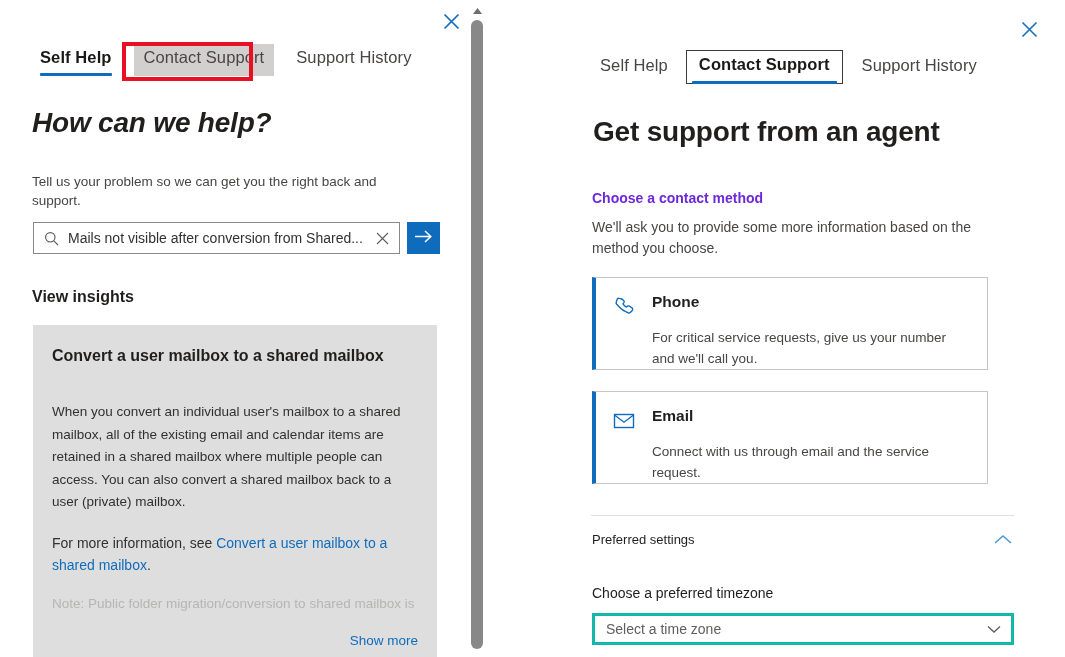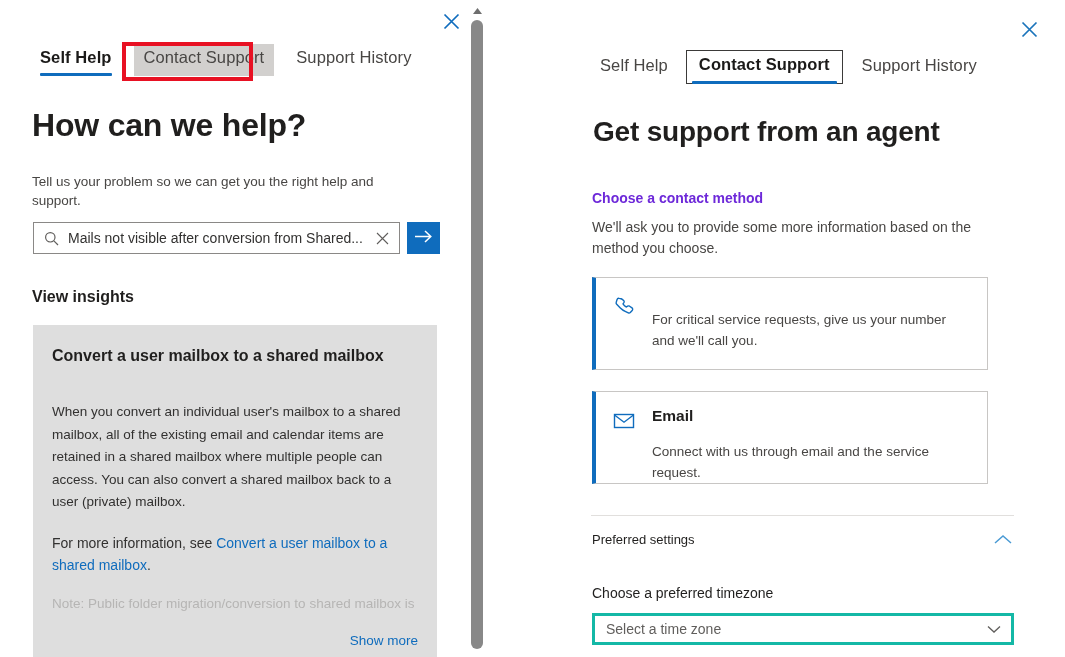--- a/index.html
+++ b/index.html
@@ -35,22 +35,23 @@
   .tab.hovered { background: #d2d0ce; }
 
   .tab.focusbox { border: 1px solid #3b3a39; padding-left: 12px; padding-right: 12px; }
   .tab.focusbox.active::after { left: 5px; right: 5px; bottom: -1px; }
 
   .red-annotation {
     position: absolute; border: 4px solid #e81123; pointer-events: none;
   }
 
   .h1 {
-    position: absolute; font-size: 32px; font-weight: bold; color: #201f1e;
+    position: absolute; font-size: 28px; font-weight: bold; color: #201f1e;
     letter-spacing: -.2px;
+    font-style: italic;
   }
   .subtext {
     position: absolute; font-size: 13.5px; color: #484644; line-height: 19px;
   }
 
   
   .search-row { position: absolute; display: flex; align-items: stretch; }
   .search-box {
     width: 367px; height: 32px; border: 1px solid #8a8886; background: #fff;
     display: flex; align-items: center; padding: 0 8px 0 10px; gap: 9px;
@@ -159,21 +160,21 @@
       </div>
       <div class="tab" style="margin-left:12px;">
         <span>Support History</span>
       </div>
     </div>
 
     <div class="red-annotation" style="left:122px; top:42px; width:131px; height:39px;"></div>
 
     <div class="h1" style="left:32px; top:107px;">How can we help?</div>
 
-    <div class="subtext" style="left:32px; top:172px; width:370px;">Tell us your problem so we can get you the right help and support.</div>
+    <div class="subtext" style="left:32px; top:172px; width:370px;">Tell us your problem so we can get you the right back and support.</div>
 
     <div class="search-row" style="left:33px; top:222px;">
       <div class="search-box">
         <span class="magnifier">
           <svg width="15" height="15" viewBox="0 0 15 15" aria-hidden="true">
             <circle cx="6.3" cy="6.3" r="4.7" stroke="#605e5c" stroke-width="1.2" fill="none"></circle>
             <path d="M9.9 9.9 L14 14" stroke="#605e5c" stroke-width="1.2" fill="none"></path>
           </svg>
         </span>
         <span class="search-val">Mails not visible after conversion from Shared...</span>
@@ -244,20 +245,21 @@
 
     <div class="r-sub" style="left:92px; top:217px; width:390px;">We'll ask you to provide some more information based on the method you choose.</div>
 
     <div class="method-card" style="left:92px; top:277px; height:93px;">
       <span class="method-icon">
         <svg width="24" height="24" viewBox="0 0 24 24" aria-hidden="true">
           <path d="M7.2 3.4 C6.2 3.1 5.3 3.7 5 4.7 L4.2 7.4 C4 8.1 4.2 8.8 4.7 9.3 L8.3 13 C9.7 14.4 11.4 15.6 13.2 16.4 L16.3 17.8 C17 18.1 17.8 17.9 18.3 17.4 L20.2 15.4 C20.9 14.7 20.8 13.5 20 12.9 L17.6 11.2 C17 10.8 16.2 10.8 15.6 11.2 L14.4 12 C13 11.3 11.8 10.2 11 8.9 L11.9 7.7 C12.3 7.1 12.3 6.4 11.9 5.8 L10.3 4.4 C9.9 4 9.5 3.8 9 3.7 Z" stroke="#0f6cbd" stroke-width="1.4" fill="none" stroke-linejoin="round"></path>
         </svg>
       </span>
       <span class="method-texts">
+        <span class="method-title" style="display:block;">Phone</span>
         <span class="method-desc" style="display:block;">For critical service requests, give us your number and we'll call you.</span>
       </span>
     </div>
 
     <div class="method-card" style="left:92px; top:391px; height:93px;">
       <span class="method-icon">
         <svg width="24" height="24" viewBox="0 0 24 24" aria-hidden="true">
           <rect x="2.5" y="5.5" width="19" height="13" stroke="#0f6cbd" stroke-width="1.4" fill="none"></rect>
           <path d="M2.5 6 L12 13.2 L21.5 6" stroke="#0f6cbd" stroke-width="1.4" fill="none"></path>
         </svg>

